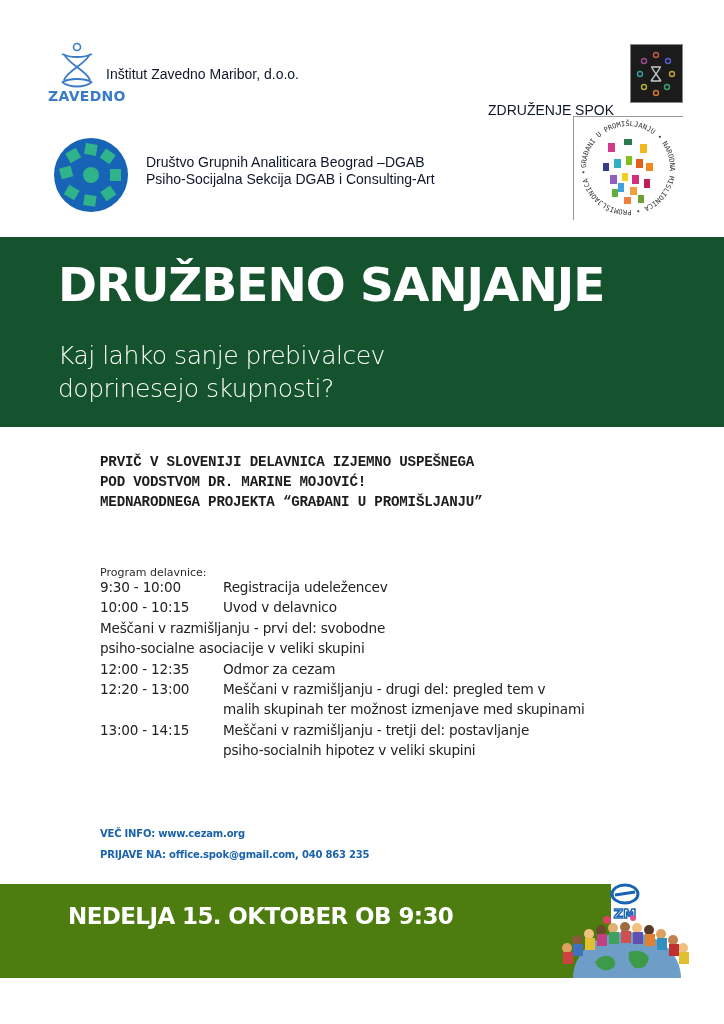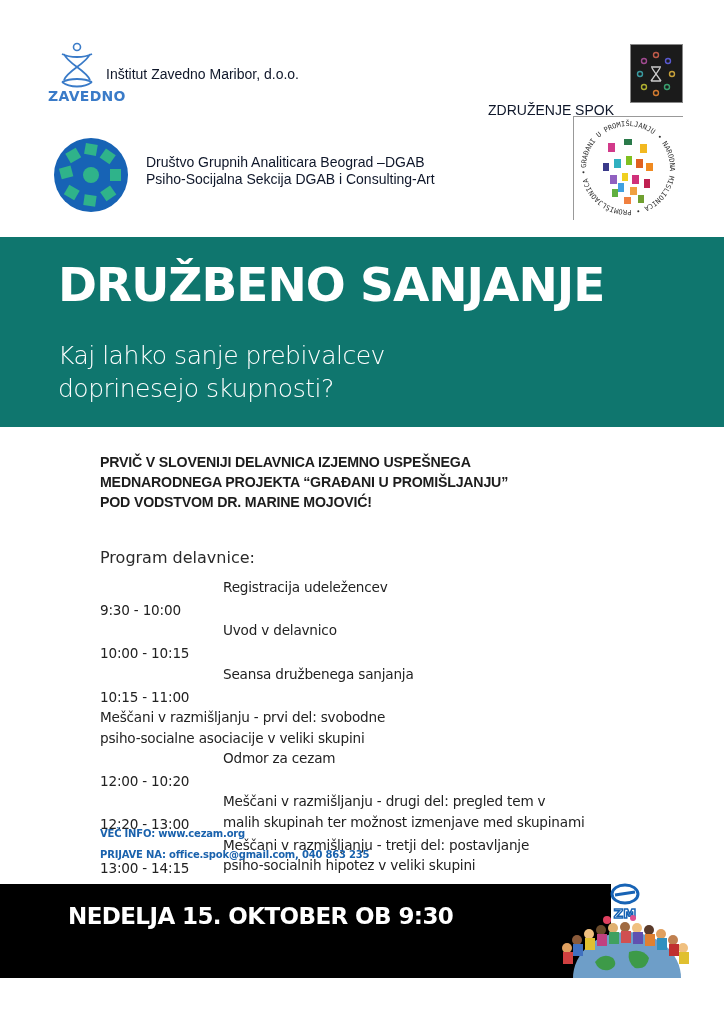--- a/index.html
+++ b/index.html
@@ -16,44 +16,44 @@
   .zavedno-text { left: 106px; top: 66px; }
   .spok-text { left: 488px; top: 78px; margin-top: 24px; }
   .spok-logo { left: 630px; top: 44px; width: 53px; height: 59px; background: #1b1b1b; border: 1px solid #888; }
 
   .dgab-logo { left: 54px; top: 138px; width: 74px; height: 74px; border-radius: 50%; background: #1763b5; }
   .dgab-text { left: 146px; top: 154px; line-height: 17px; font-size: 14px; }
 
   .gradani-logo { left: 573px; top: 116px; width: 110px; height: 104px; border-top: 1px solid #999; border-left: 1px solid #999; background:#fff; }
 
   
-  .main-banner { left: 0; top: 237px; width: 724px; height: 190px; background: #0f766e; }
+  .main-banner { left: 0; top: 237px; width: 724px; height: 190px; background: #14532d; }
   .main-title { position: absolute; left: 58px; top: 20px; font-family: "DejaVu Sans", sans-serif; font-weight: bold;
     font-size: 47px; color: #fff; letter-spacing: -1px; white-space: nowrap; }
   .main-subtitle { position: absolute; left: 58px; top: 102px; width: 520px; font-family: "DejaVu Sans", sans-serif;
     font-weight: 300; font-size: 25px; line-height: 33px; color: #fff; letter-spacing: -0.5px; }
 
   
-  .intro { left: 100px; top: 452px; width: 540px; font-family: Liberation Sans, sans-serif; font-weight: bold;
+  .intro { left: 100px; top: 452px; width: 540px; font-family: Liberation Mono, monospace; font-weight: bold;
     font-size: 14.2px; line-height: 20px; color: #1d1d1d; letter-spacing: -0.2px; }
-  .program-heading { left: 100px; top: 548px; font-size: 16px; color: #2a2a2a; font-family: "DejaVu Sans", sans-serif; }
+  .program-heading { left: 100px; top: 566px; font-size: 11px; color: #2a2a2a; font-family: "DejaVu Sans", sans-serif; }
 
   
   .schedule { left: 100px; top: 577px; width: 540px; font-size: 13.6px; line-height: 20.4px; color: #222;
     font-family: "DejaVu Sans", sans-serif; letter-spacing: -0.2px; }
   .sched-row { display: flex; }
-  .sched-time { width: 123px; flex: none; margin-top: 23px; }
+  .sched-time { width: 123px; flex: none; }
   .sched-desc { flex: 1; }
 
   
   .contact { left: 100px; top: 823px; font-family: "DejaVu Sans", sans-serif; font-weight: bold; font-size: 10px;
     line-height: 21px; color: #1a62ad; letter-spacing: -0.2px; }
 
   
-  .bottom-banner { left: 0; top: 884px; width: 611px; height: 94px; background: #000000; }
+  .bottom-banner { left: 0; top: 884px; width: 611px; height: 94px; background: #4d7c0f; }
   .bottom-text { position: absolute; left: 68px; top: 16px; font-family: "DejaVu Sans", sans-serif; font-weight: bold;
     font-size: 23px; line-height: 33px; color: #fff; letter-spacing: -0.6px; white-space: nowrap; }
 
   .cezam-logo { left: 545px; top: 880px; width: 160px; height: 98px; }
 </style>
 </head>
 <body>
 
 <div class="abs zavedno-logo">
   <svg width="58" height="50" viewBox="0 0 58 50">
@@ -134,53 +134,47 @@
 <div class="abs main-banner">
   <div class="main-title">DRUŽBENO SANJANJE</div>
   <div class="main-subtitle">
     <div>Kaj lahko sanje prebivalcev</div>
     <div>doprinesejo skupnosti?</div>
   </div>
 </div>
 
 <div class="abs intro">
   <div>PRVIČ V SLOVENIJI DELAVNICA IZJEMNO USPEŠNEGA</div>
+  <div>POD VODSTVOM DR. MARINE MOJOVIĆ!</div>
   <div>MEDNARODNEGA PROJEKTA “GRAĐANI U PROMIŠLJANJU”</div>
-  <div>POD VODSTVOM DR. MARINE MOJOVIĆ!</div>
 </div>
 
 <div class="abs program-heading">Program delavnice:</div>
 
 <div class="abs schedule">
   <div class="sched-row">
     <div class="sched-time">9:30 - 10:00</div>
     <div class="sched-desc">
         <div>Registracija udeležencev</div>
       </div>
   </div>
   <div class="sched-row">
     <div class="sched-time">10:00 - 10:15</div>
     <div class="sched-desc">
         <div>Uvod v delavnico</div>
-      </div>
-  </div>
-  <div class="sched-row">
-    <div class="sched-time">10:15 - 11:00</div>
-    <div class="sched-desc">
-        <div>Seansa družbenega sanjanja</div>
       </div>
   </div>
   <div class="sched-row">
     <div class="sched-desc">
       <div>Meščani v razmišljanju - prvi del: svobodne</div>
       <div>psiho-socialne asociacije v veliki skupini</div>
     </div>
   </div>
   <div class="sched-row">
-    <div class="sched-time">12:00 - 10:20</div>
+    <div class="sched-time">12:00 - 12:35</div>
     <div class="sched-desc">
         <div>Odmor za cezam</div>
       </div>
   </div>
   <div class="sched-row">
     <div class="sched-time">12:20 - 13:00</div>
     <div class="sched-desc">
       <div>Meščani v razmišljanju - drugi del: pregled tem v</div>
       <div>malih skupinah ter možnost izmenjave med skupinami</div>
     </div>

